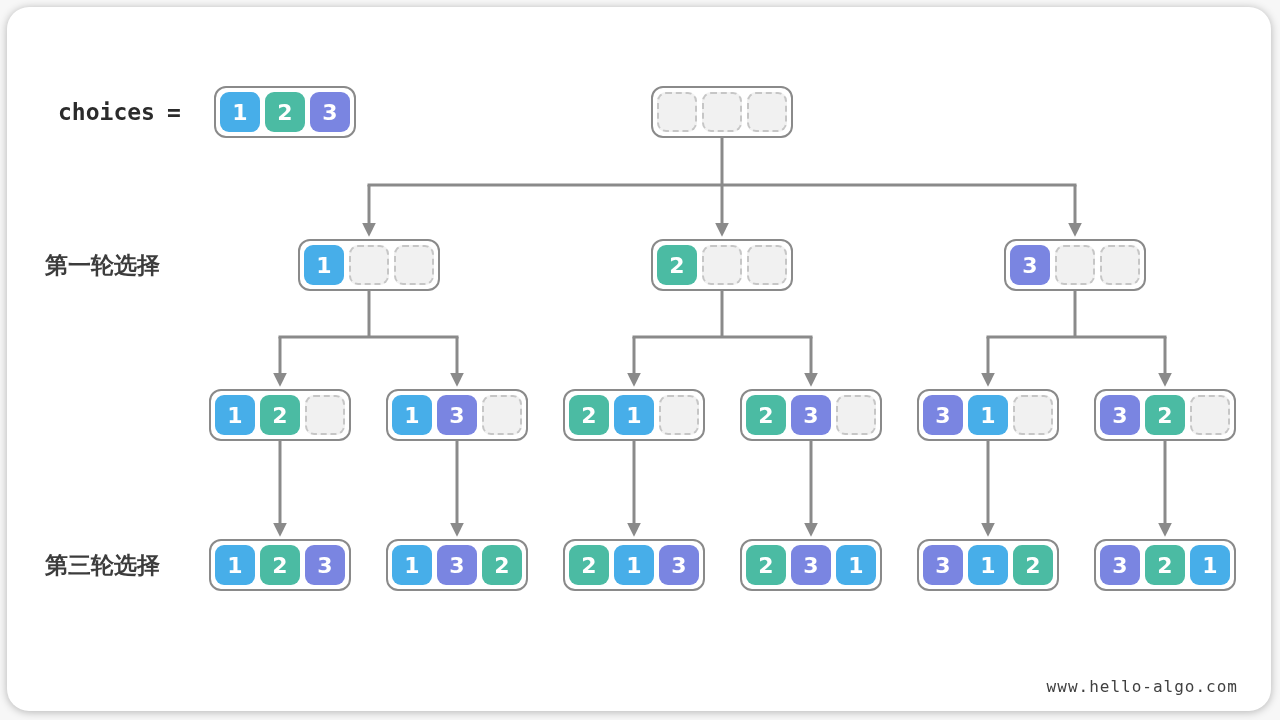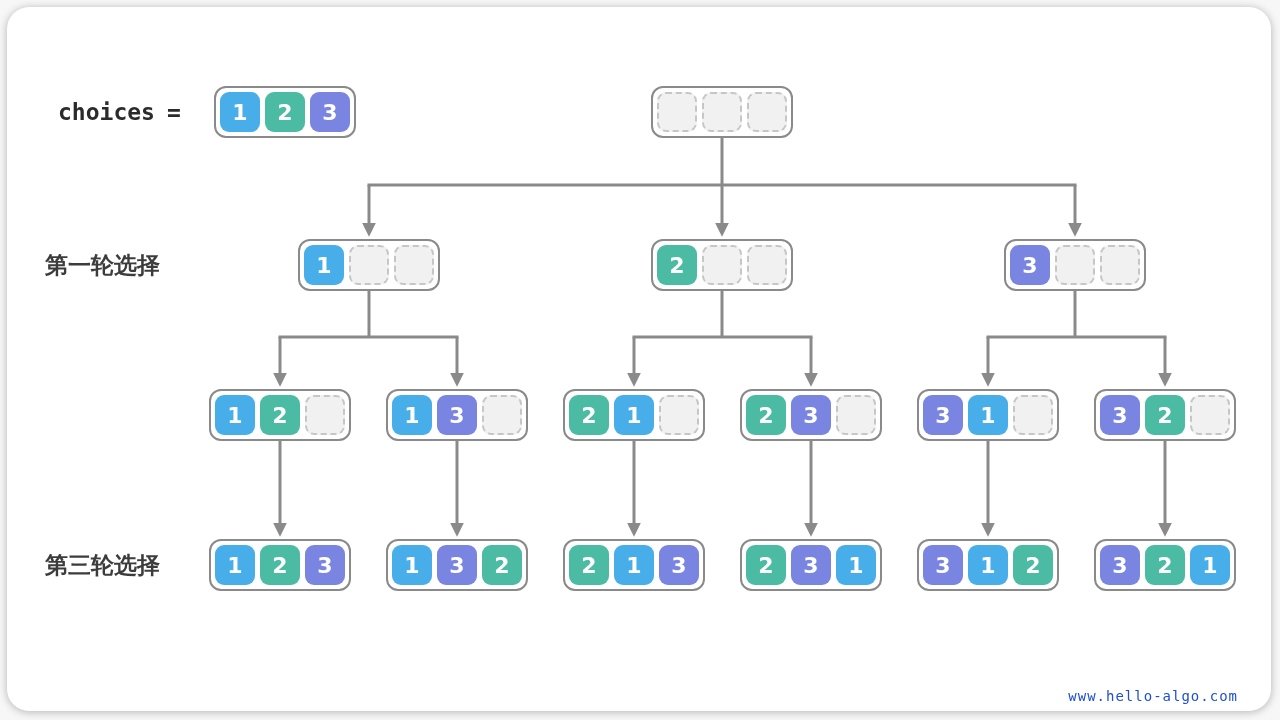--- a/index.html
+++ b/index.html
@@ -67,24 +67,24 @@
     color: #ffffff;
   }
   .slot.empty {
     background: #f1f1f1;
     border: 2px dashed #c6c6c6;
   }
 
   .watermark {
     position: absolute;
     right: 42px;
-    bottom: 16px;
+    bottom: 24px;
     font-family: "DejaVu Sans Mono", "Liberation Mono", monospace;
-    font-size: 14px;
-    color: #1d4ed8;
+    font-size: 16px;
+    color: #404040;
     letter-spacing: 1px;
   }
 </style>
 </head>
 <body>
 
 <div class="card"></div>
 
 <div class="stage">
 

